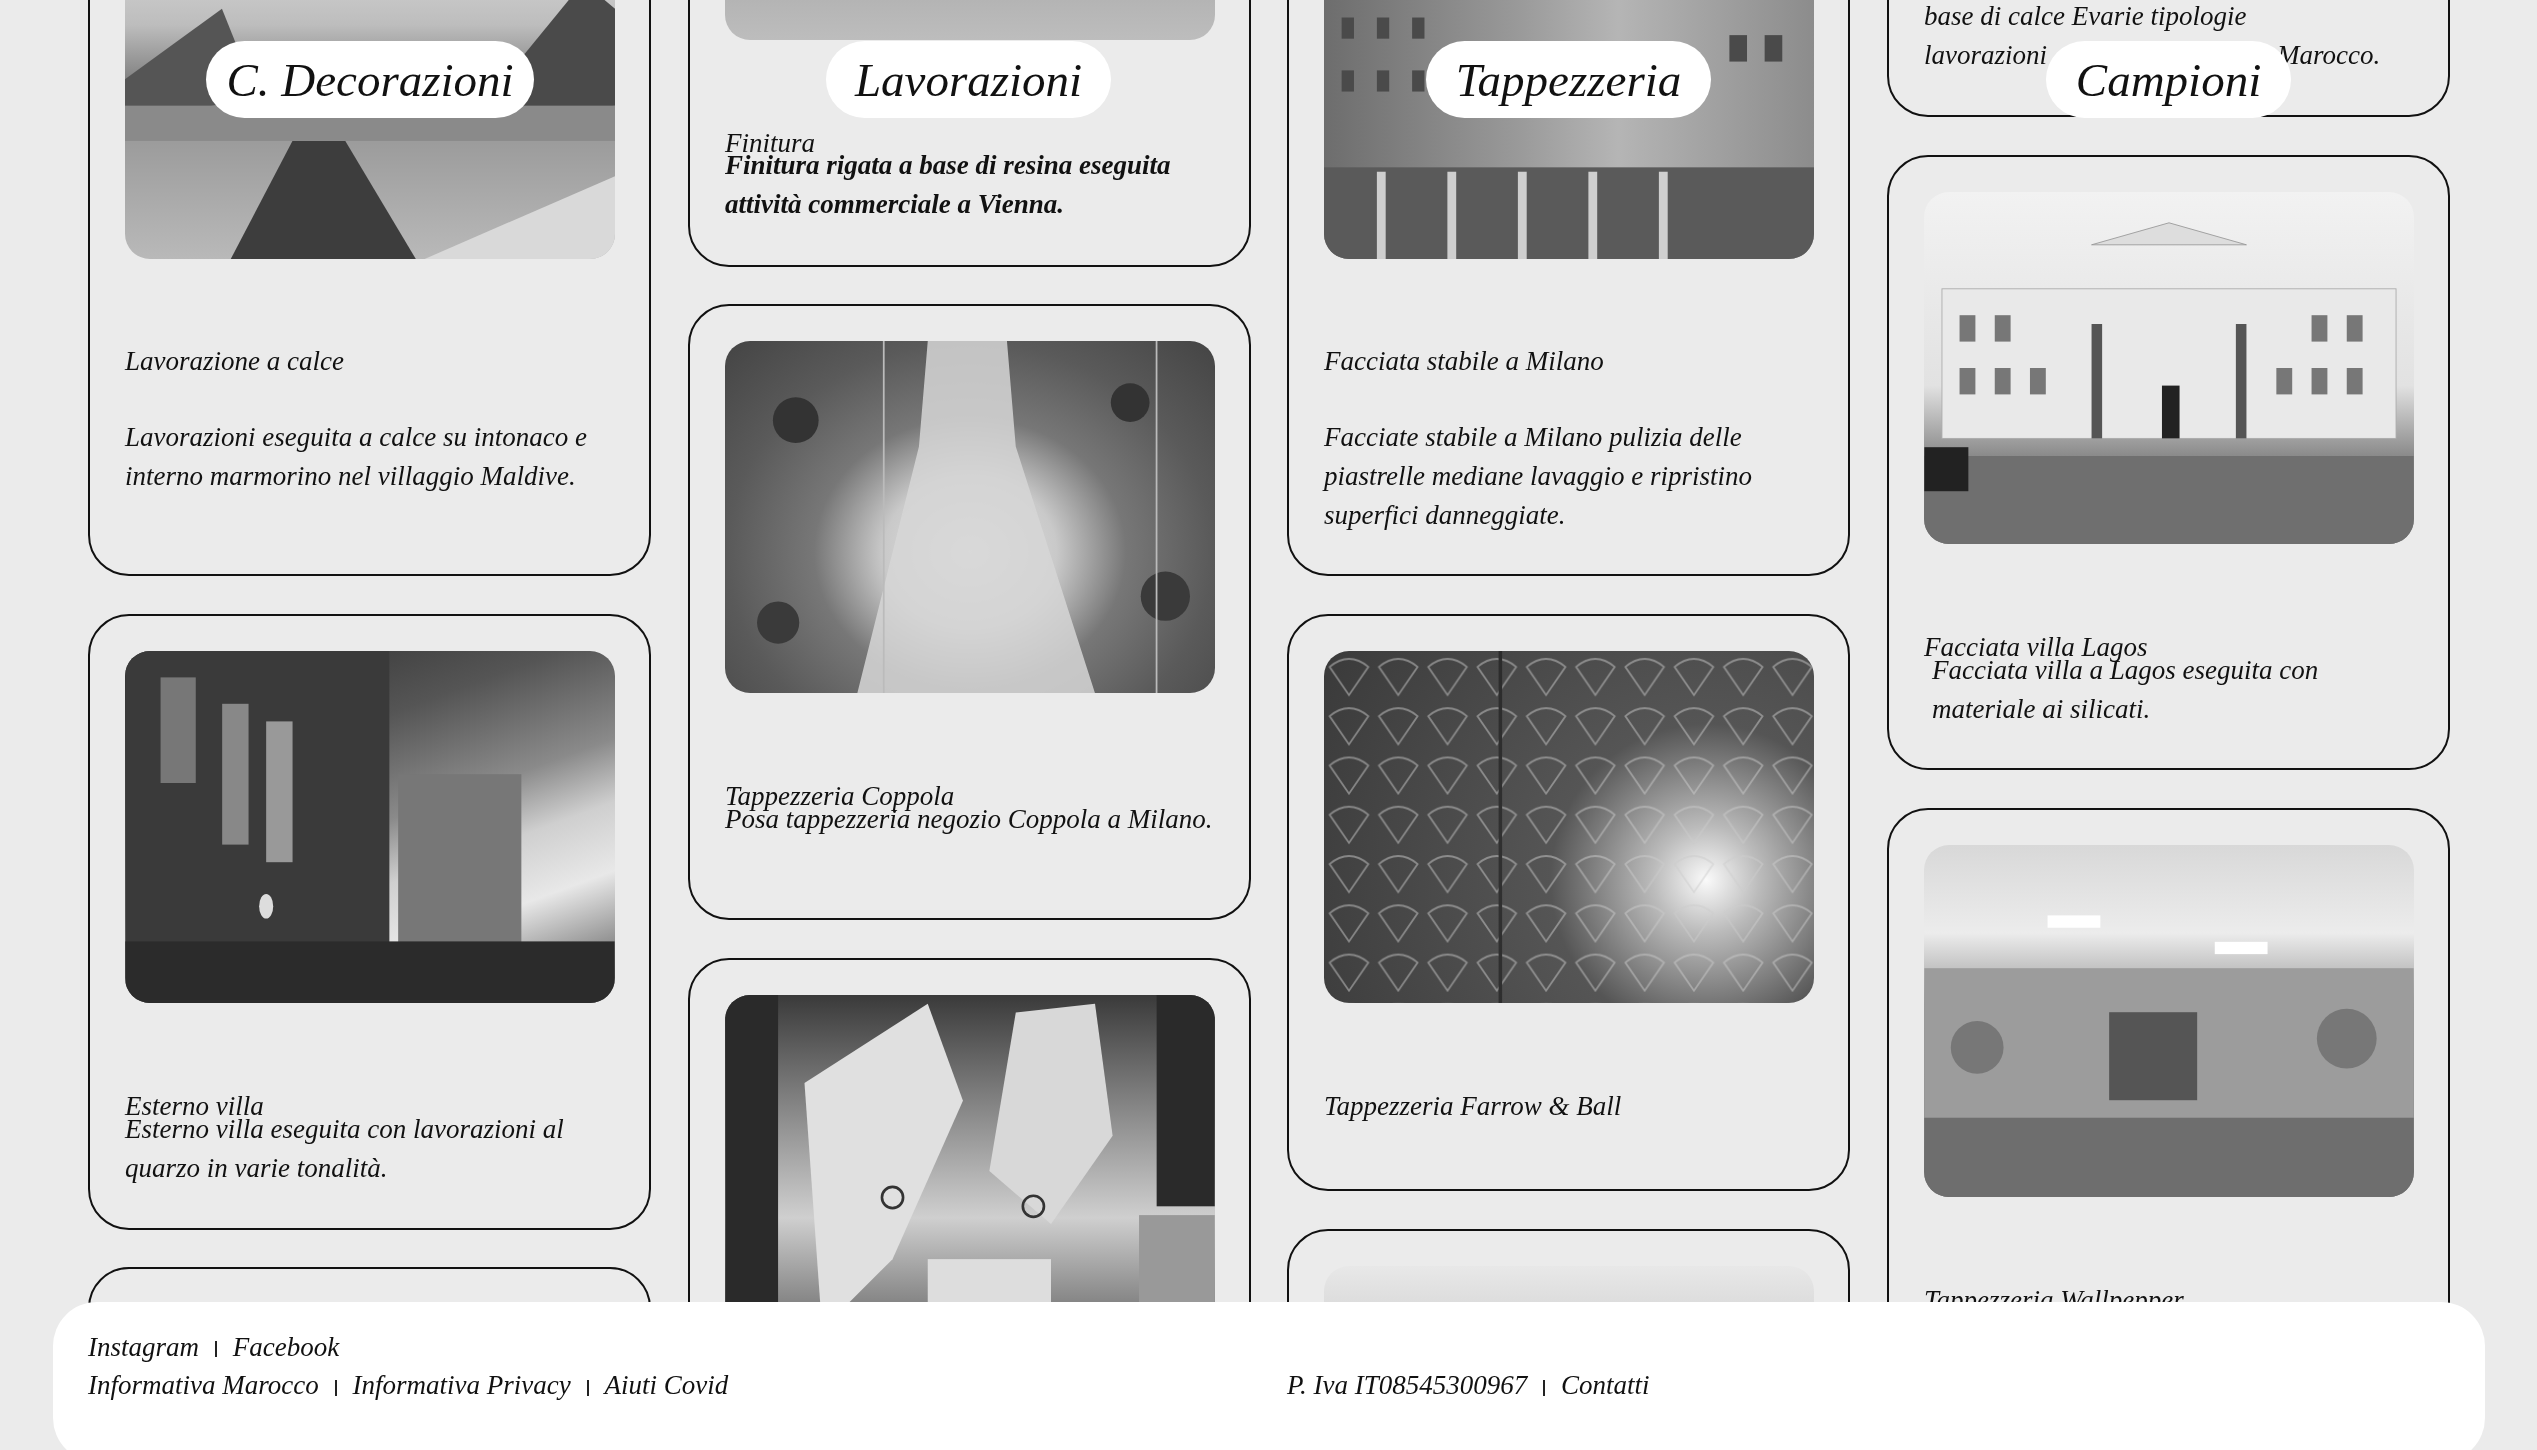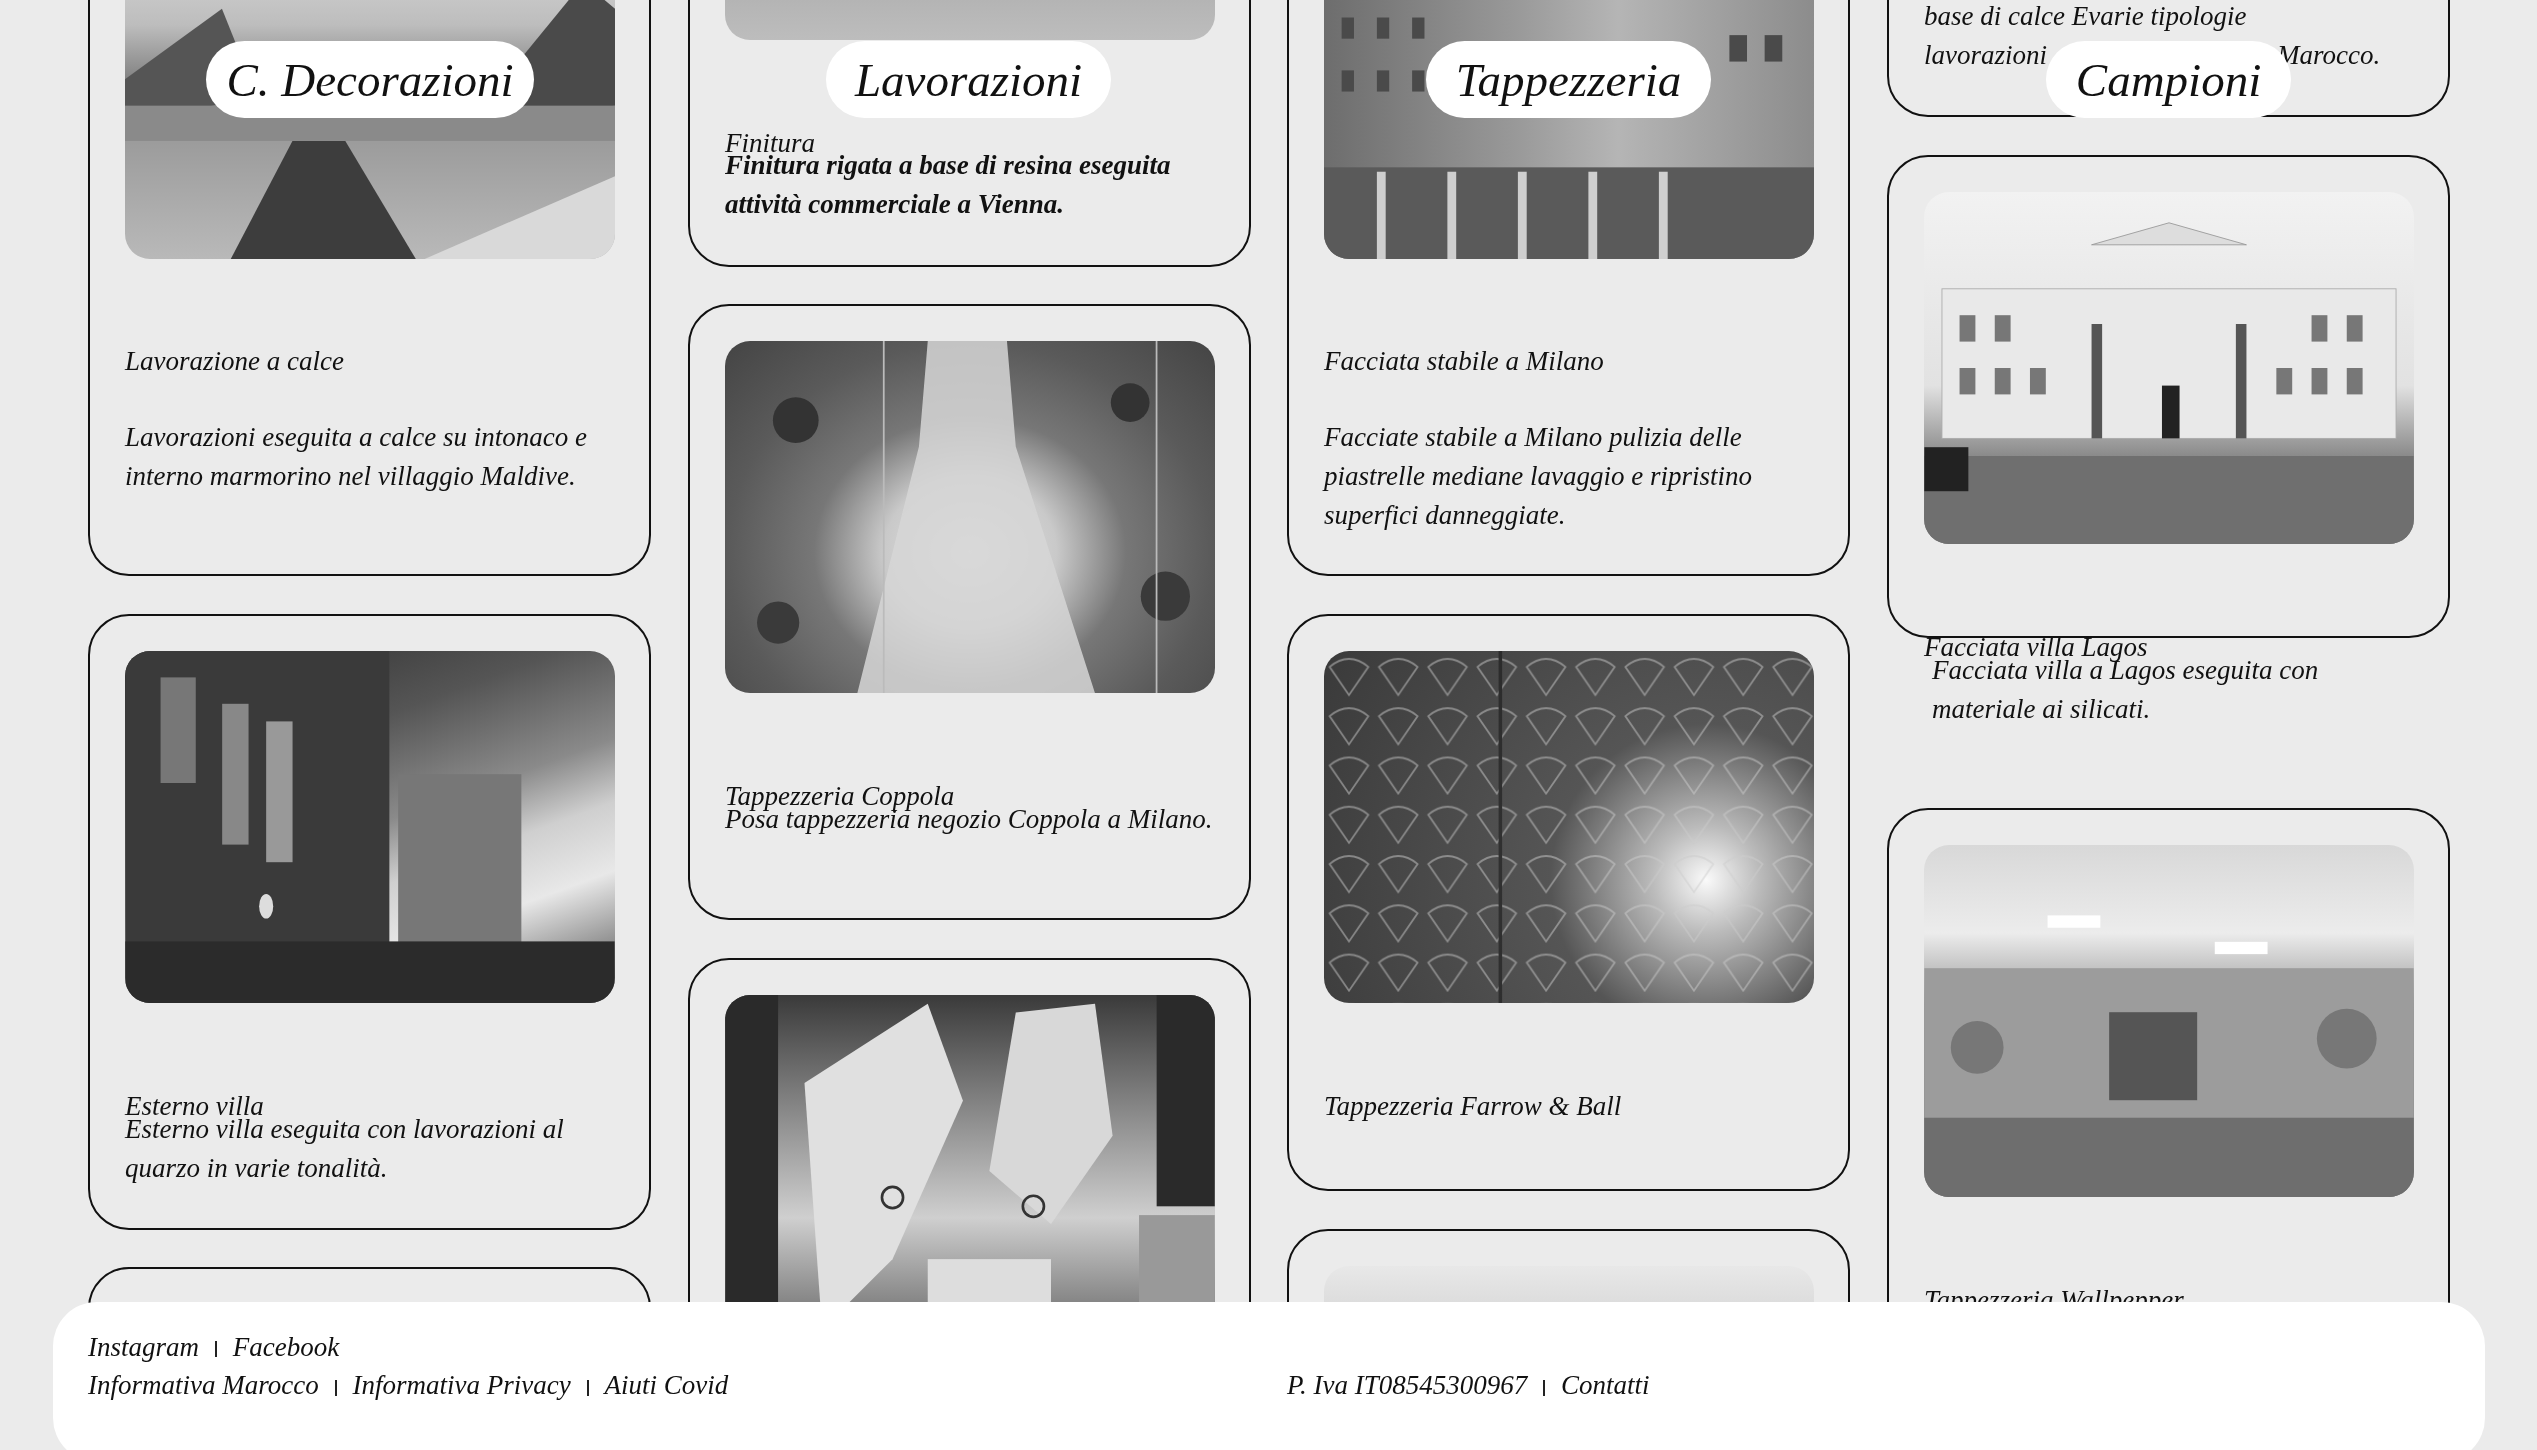--- a/index.html
+++ b/index.html
@@ -168,21 +168,21 @@
   <div class="img" style="top:35px; background:
     linear-gradient(180deg,#e8e8e8 0%,#bdbdbd 40%,#888 100%);"></div>
 </div>
 
 <div class="card" style="left:1887px; top:-176px; height:293px;">
   <div class="desc" style="top:171px; white-space:nowrap;">base di calce Evarie tipologie</div>
   <div class="desc" style="top:210px; white-space:nowrap;">lavorazioni</div>
   <div class="desc" style="top:210px; left:388px; width:auto; white-space:nowrap;">Marocco.</div>
 </div>
 
-<div class="card" style="left:1887px; top:155px; height:483px;">
+<div class="card" style="left:1887px; top:155px; height:615px;">
   <div class="img" style="top:35px; background:
     linear-gradient(180deg,#f2f2f2 0%,#e2e2e2 55%,#8a8a8a 75%,#6a6a6a 100%);">
     <svg width="490" height="352" viewBox="0 0 556 400">
       <polygon points="190,60 278,35 366,60" fill="#ddd" stroke="#999"></polygon>
       <rect x="20" y="110" width="516" height="170" fill="#e9e9e9" stroke="#aaa"></rect>
       <g fill="#777">
         <rect x="40" y="200" width="18" height="30"></rect>
           <rect x="80" y="200" width="18" height="30"></rect>
           <rect x="120" y="200" width="18" height="30"></rect>
         <rect x="400" y="200" width="18" height="30"></rect>

